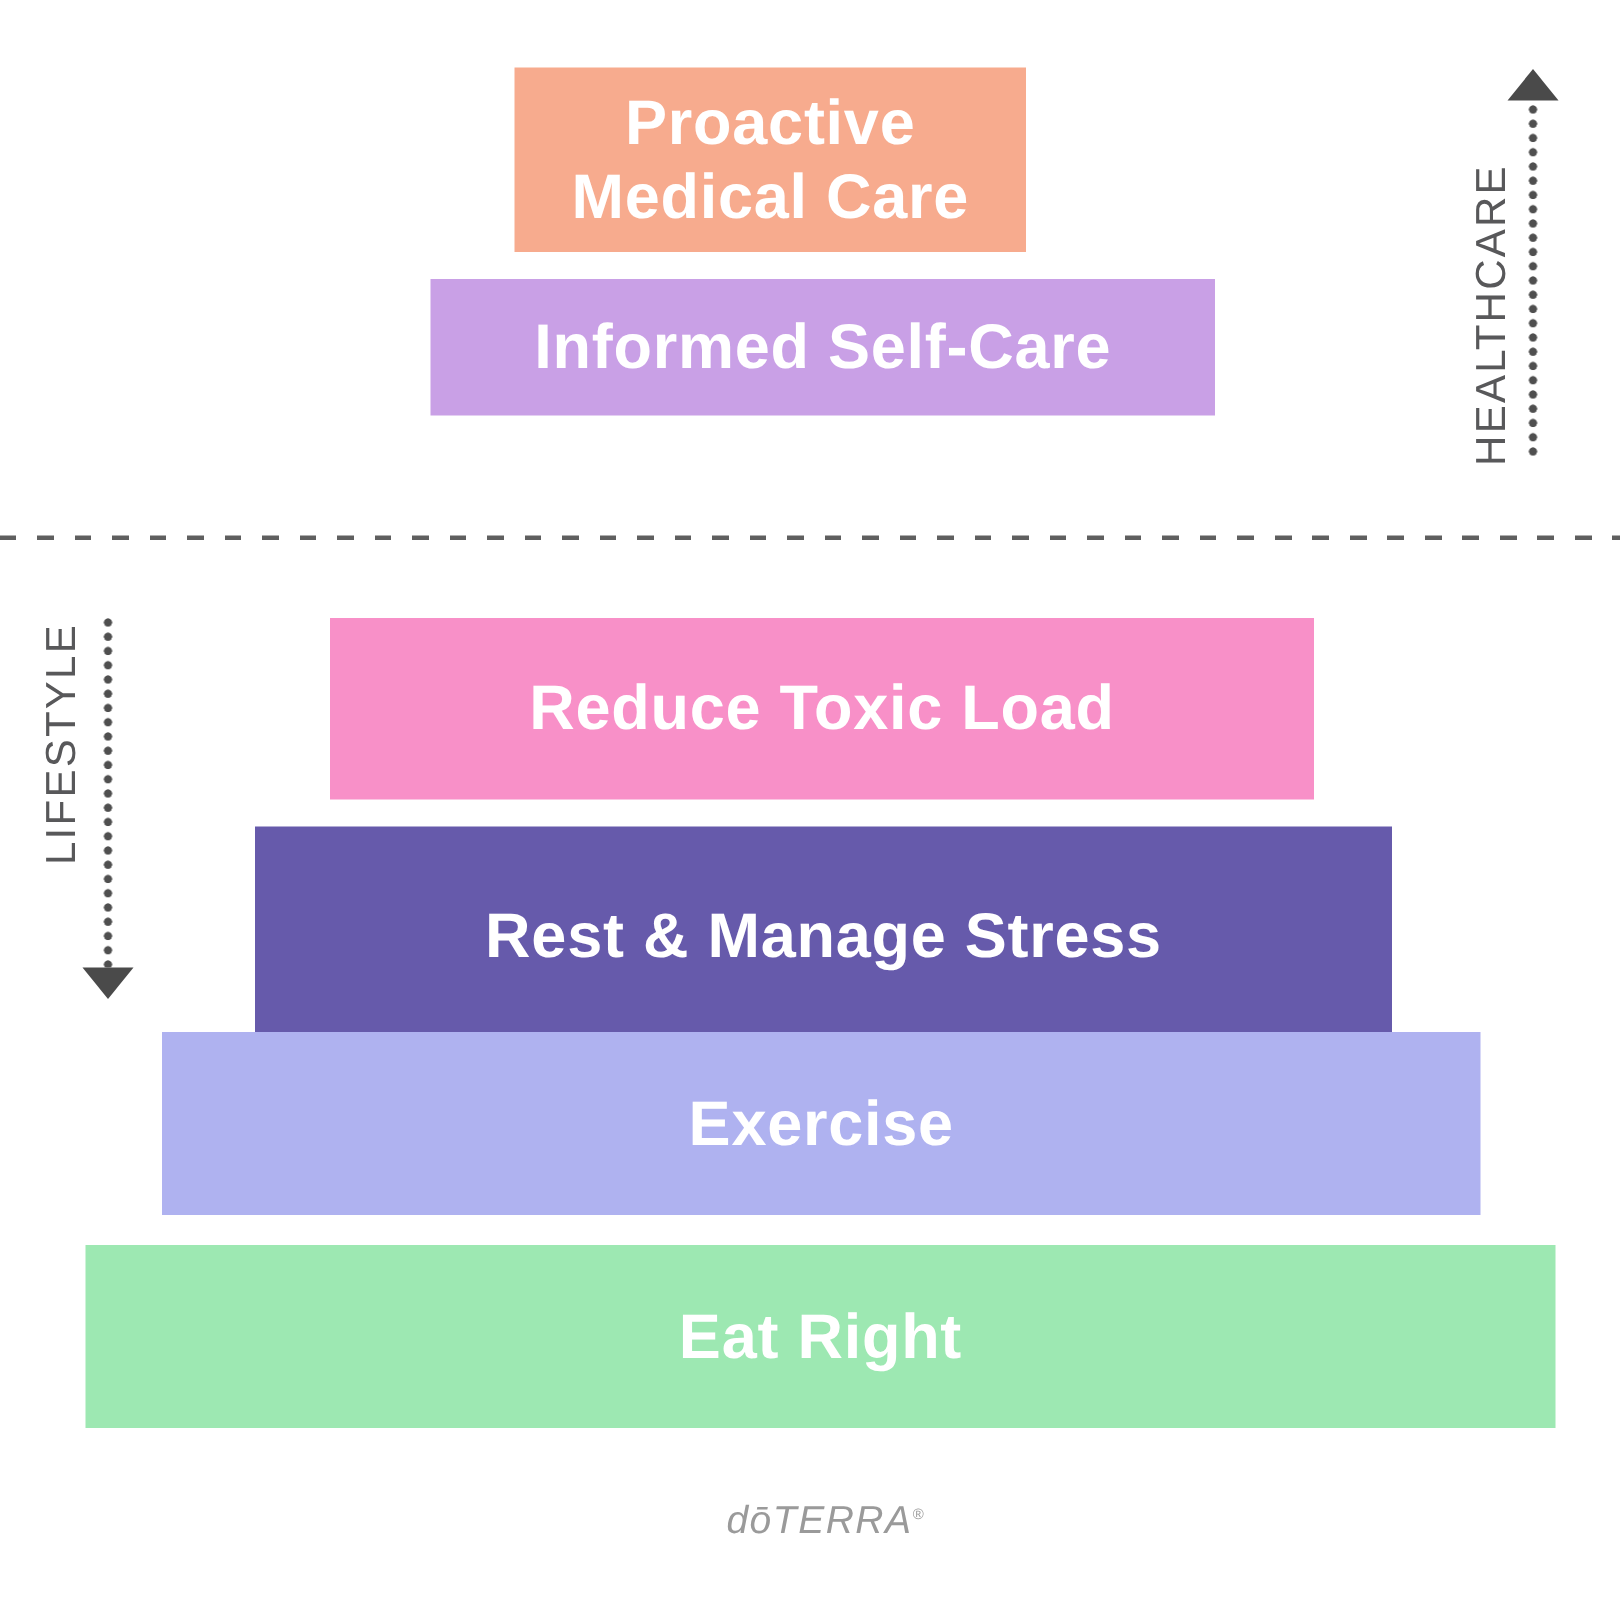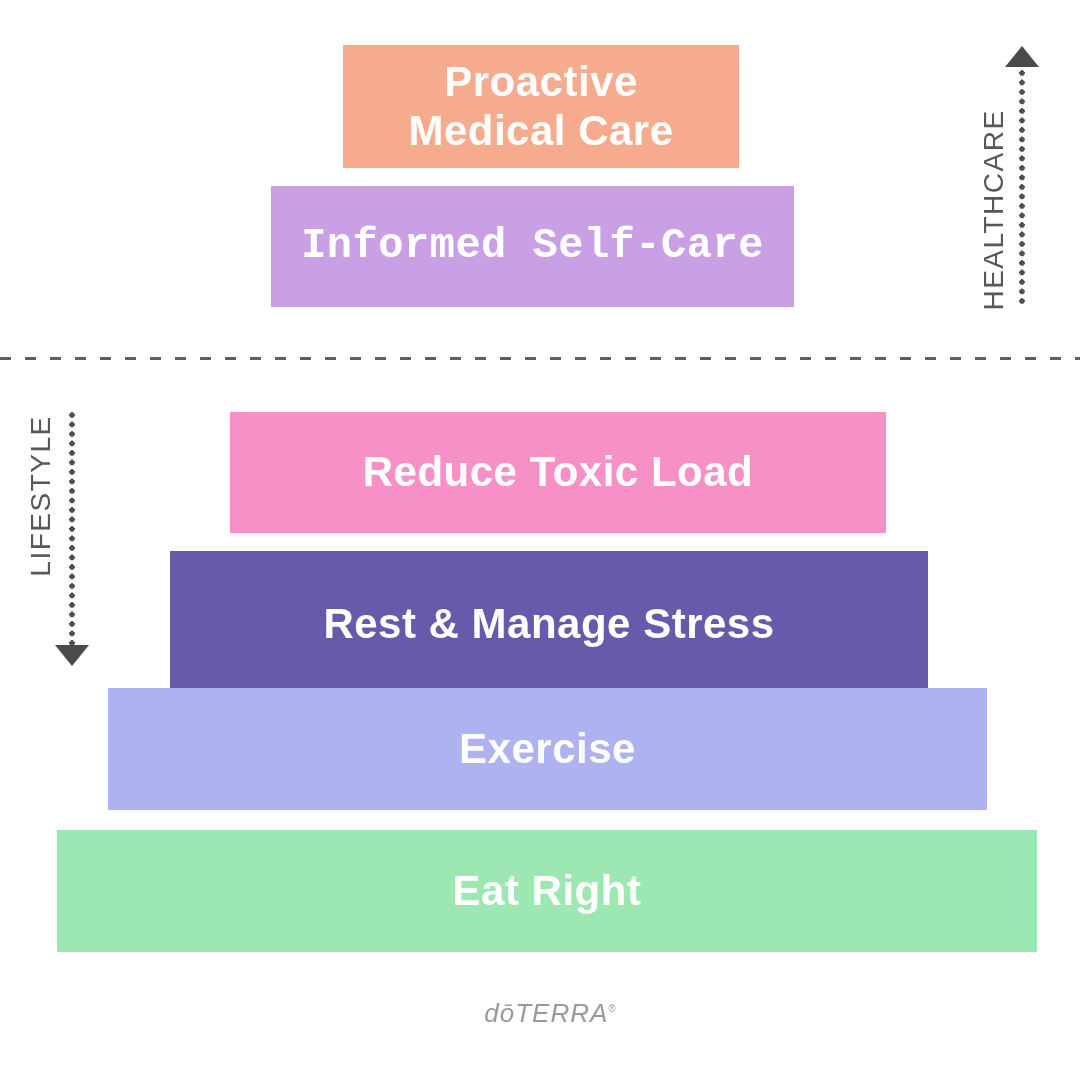--- a/index.html
+++ b/index.html
@@ -9,23 +9,23 @@
   }
 
   
   .level {
     position:absolute; display:flex; align-items:center; justify-content:center;
   }
   .level .bar-label {
     color:#ffffff; font-weight:bold; font-size:42px; letter-spacing:0.5px;
     text-align:center; white-space:pre-line; line-height:1.15;
   }
-  .lvl-0 { left:343px; top:45px;  width:396px; height:123px; }
-  .lvl-1 { left:271px; top:186px; width:523px; height:121px;font-family:Liberation Mono, monospace; }
-  .lvl-2 { left:230px; top:412px; width:656px; height:121px; }
+  .lvl-0 { left:343px; top:45px;  width:341px; height:123px; }
+  .lvl-1 { left:287px; top:186px; width:523px; height:91px; }
+  .lvl-2 { left:220px; top:412px; width:656px; height:121px; }
   .lvl-3 { left:170px; top:551px; width:758px; height:146px; }
   .lvl-4 { left:108px; top:688px; width:879px; height:122px; }
   .lvl-5 { left:57px;  top:830px; width:980px; height:122px; }
 
   
   .divider {
     position:absolute; left:0; top:357px; width:1080px; height:3px;
     background:repeating-linear-gradient(90deg, #5f5f5f 0 11px, transparent 11px 25px);
   }
 

